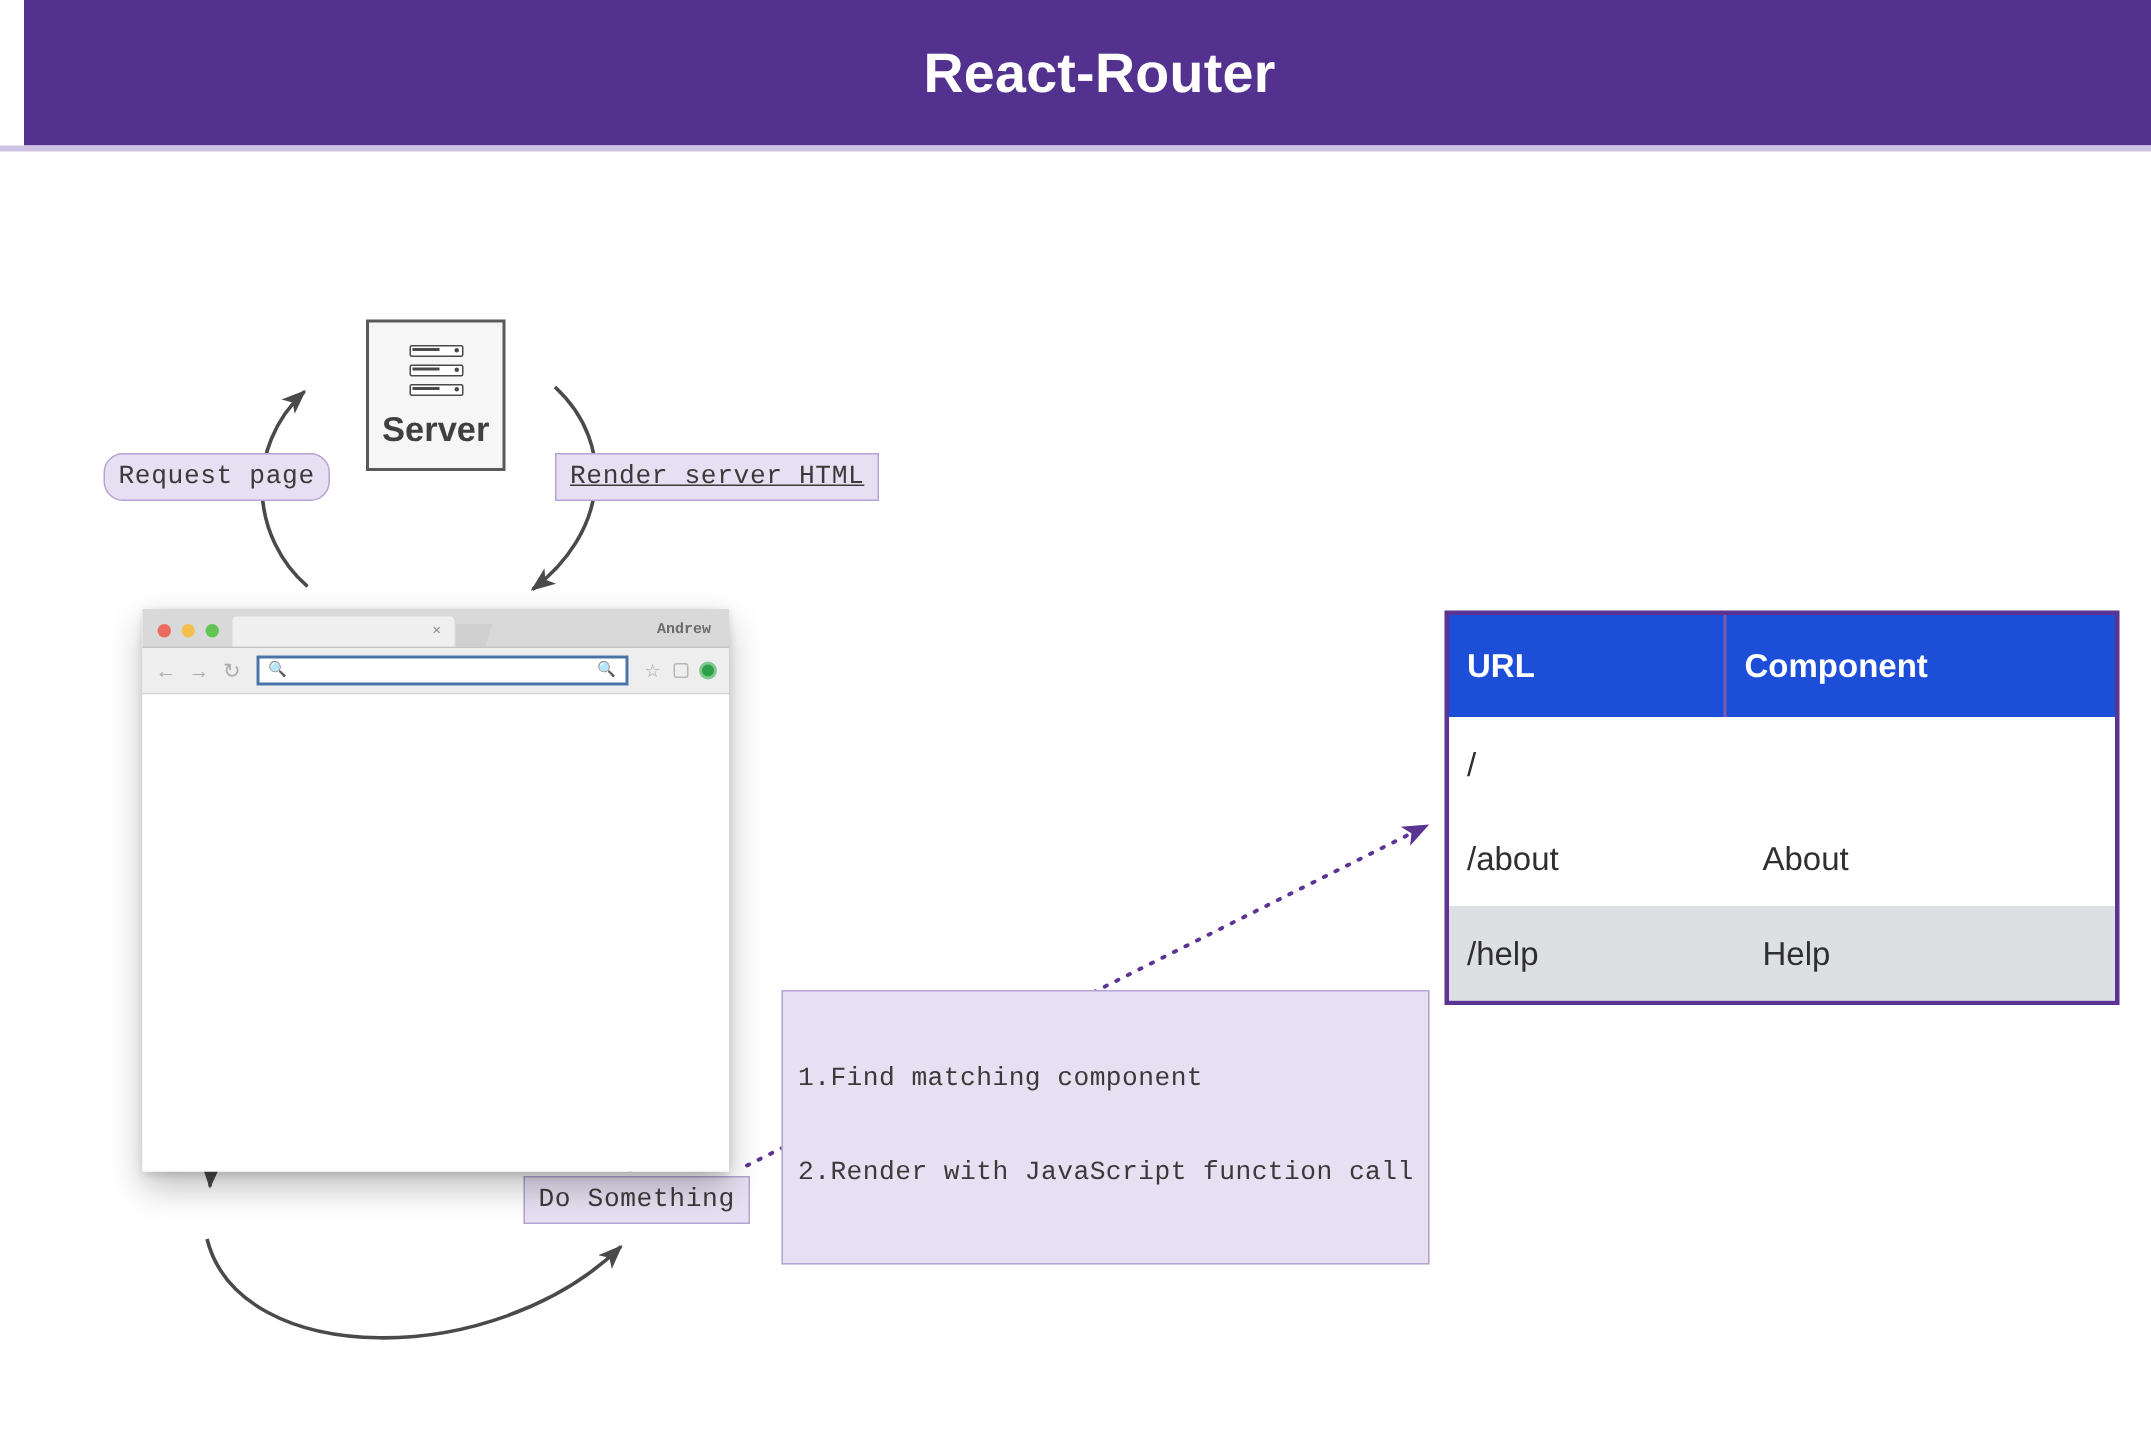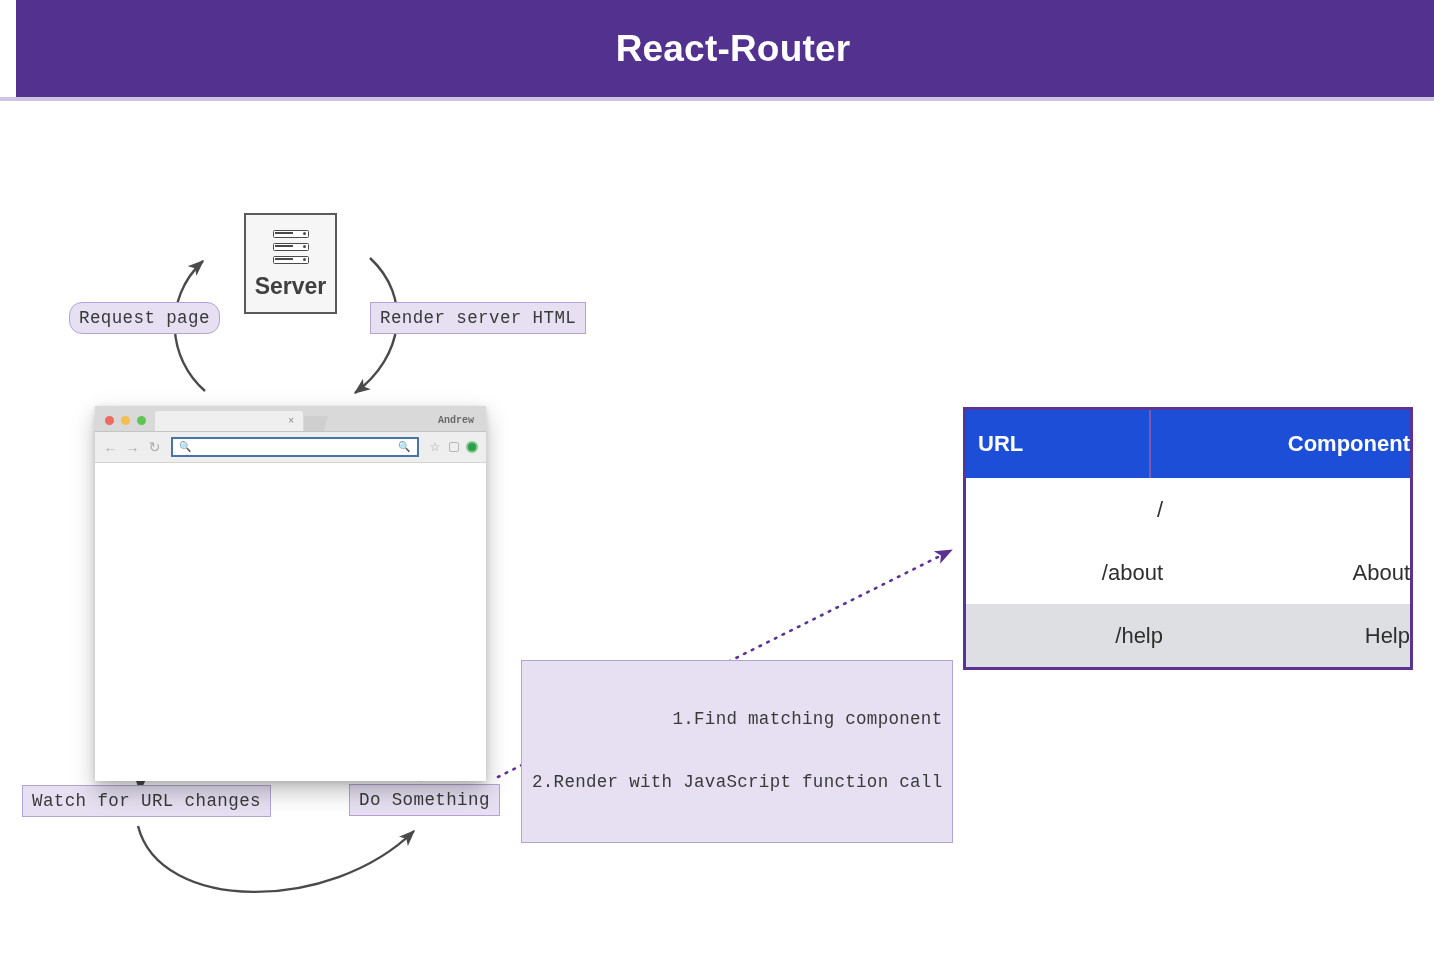--- a/index.html
+++ b/index.html
@@ -41,21 +41,20 @@
     height: 4px;
     background: #cfc3e4;
   }
 
   
   .canvas {
     position: absolute;
     left: 0; top: 101px;
     width: 1188px;
     height: 857px;
-    text-align: right;
   }
   .svg-layer {
     position: absolute;
     left: 0; top: 0;
     width: 1434px;
     height: 857px;
     pointer-events: none;
   }
 
   
@@ -127,21 +126,21 @@
     display: flex;
     align-items: center;
     padding: 5px 9px;
     font-family: "Liberation Mono", monospace;
     font-size: 17.5px;
     color: #3a3a3a;
     letter-spacing: 0.4px;
     white-space: pre;
   }
   #chip-request-page { left: 69px;  top: 201px; border-radius: 13px; }
-  #chip-render-html  { left: 370px; top: 201px; }
+  #chip-render-html  { left: 370px; top: 201px; text-decoration: underline; }
   #chip-watch-url    { left: 22px;  top: 684px; }
   #chip-do-something { left: 349px; top: 683px; }
 
   .chip-multiline {
     position: absolute;
     background: #e6e0f2;
     border: 1.5px solid #b4a4d4;
     box-sizing: border-box;
     padding: 6px 10px 7px 10px;
     font-family: "Liberation Mono", monospace;
@@ -362,21 +361,20 @@
     </div>
     <div class="node-label">Server</div>
   </div>
 
   <div class="node-box" id="client-node">
     <div class="node-label">Client</div>
   </div>
 
   <div class="chip" id="chip-request-page">Request page</div>
   <div class="chip" id="chip-render-html">Render server HTML</div>
-  <div class="chip" id="chip-watch-url">Watch for URL changes</div>
   <div class="chip" id="chip-do-something">Do Something</div>
 
   <div class="chip-multiline" id="chip-steps">
     <div>1.Find matching component</div>
     <div>2.Render with JavaScript function call</div>
   </div>
 
   <div class="browser-window">
     <div class="browser-tabbar">
       <div class="traffic-lights">

